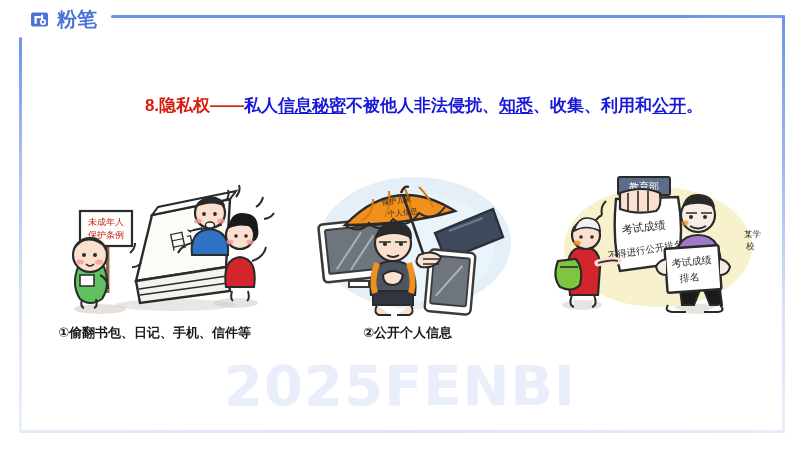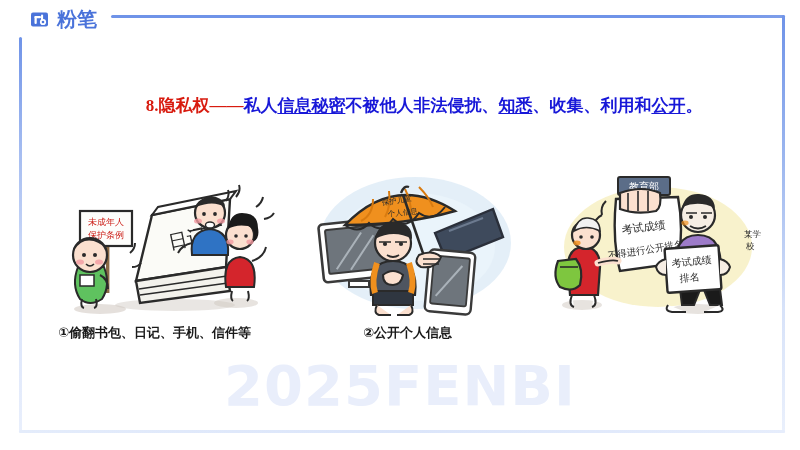--- a/index.html
+++ b/index.html
@@ -93,21 +93,21 @@
 
   
   .headline {
     position: absolute;
     left: 0; right: 0;
     top: 94px;
     text-align: center;
     font-size: 17px;
     font-weight: bold;
     white-space: nowrap;
-    font-family: Liberation Serif, serif;
+    font-family: Liberation Sans, sans-serif;
     z-index: 4;
     margin-left: 48px;
   }
   .hl-red  { color: #d81b0f; }
   .hl-blue { color: #1818d8; }
   .hl-ul   { text-decoration: underline; text-underline-offset: 2px; }
 
   
   .row {
     position: absolute;

